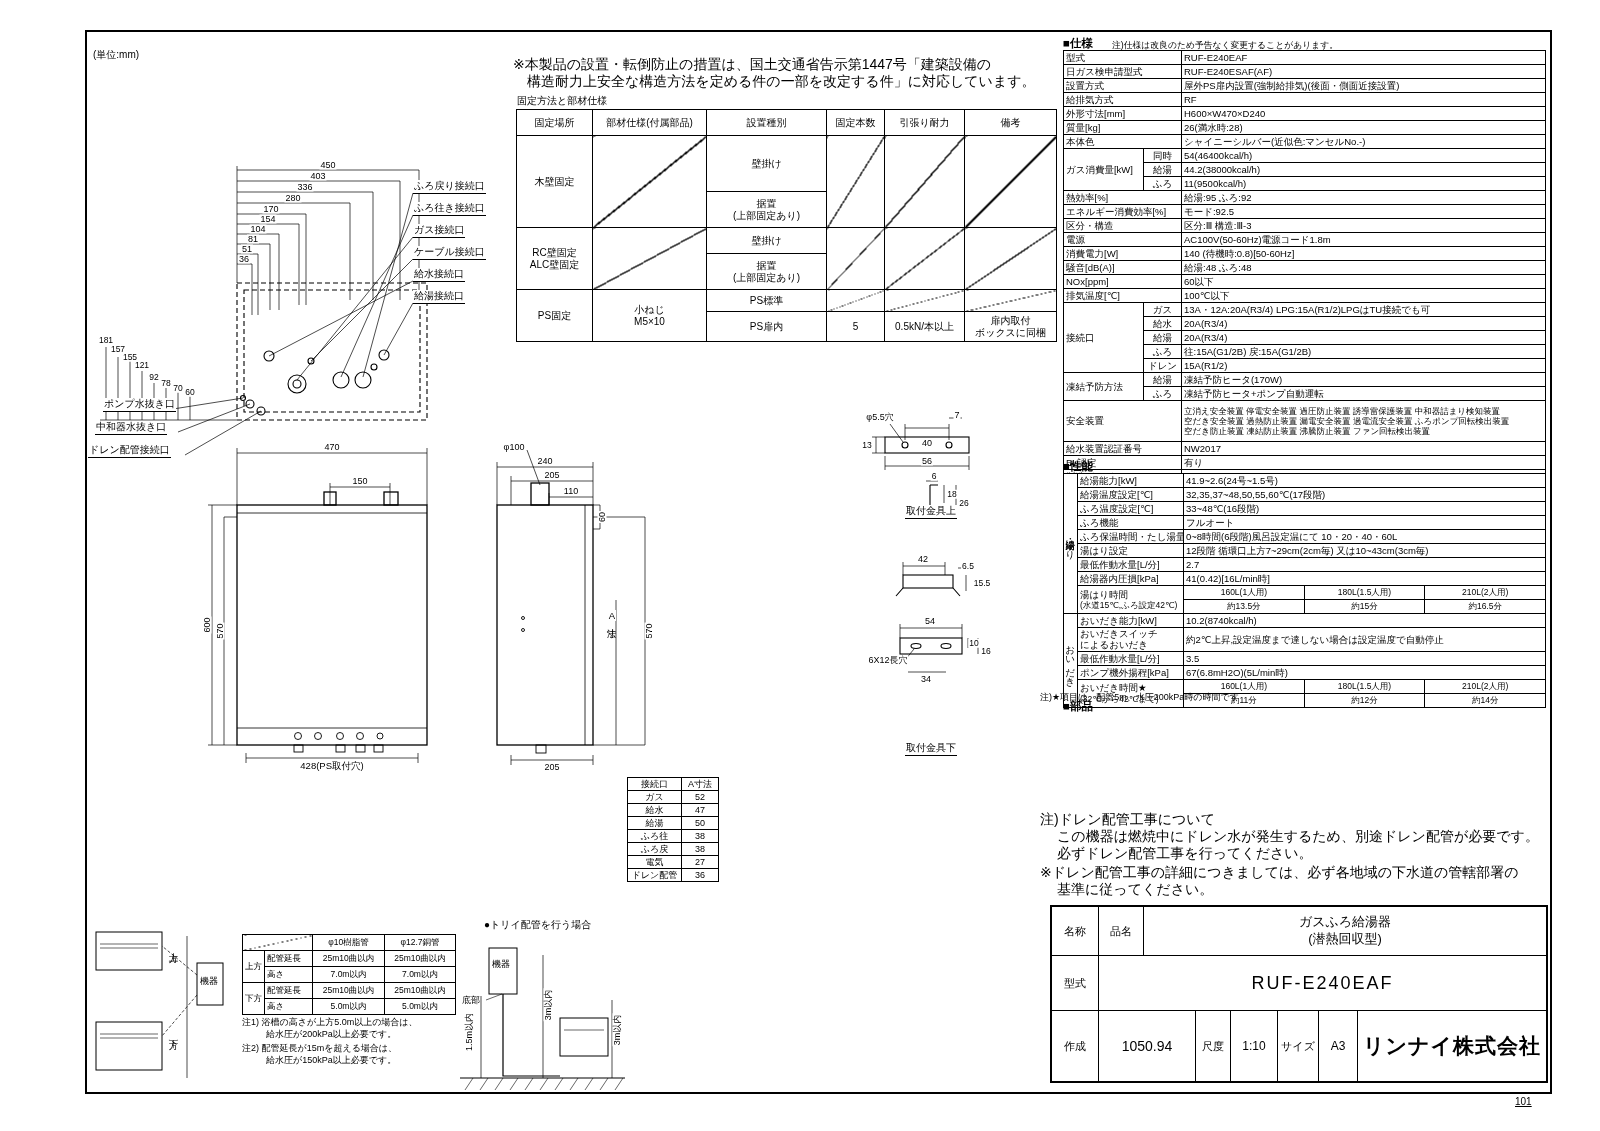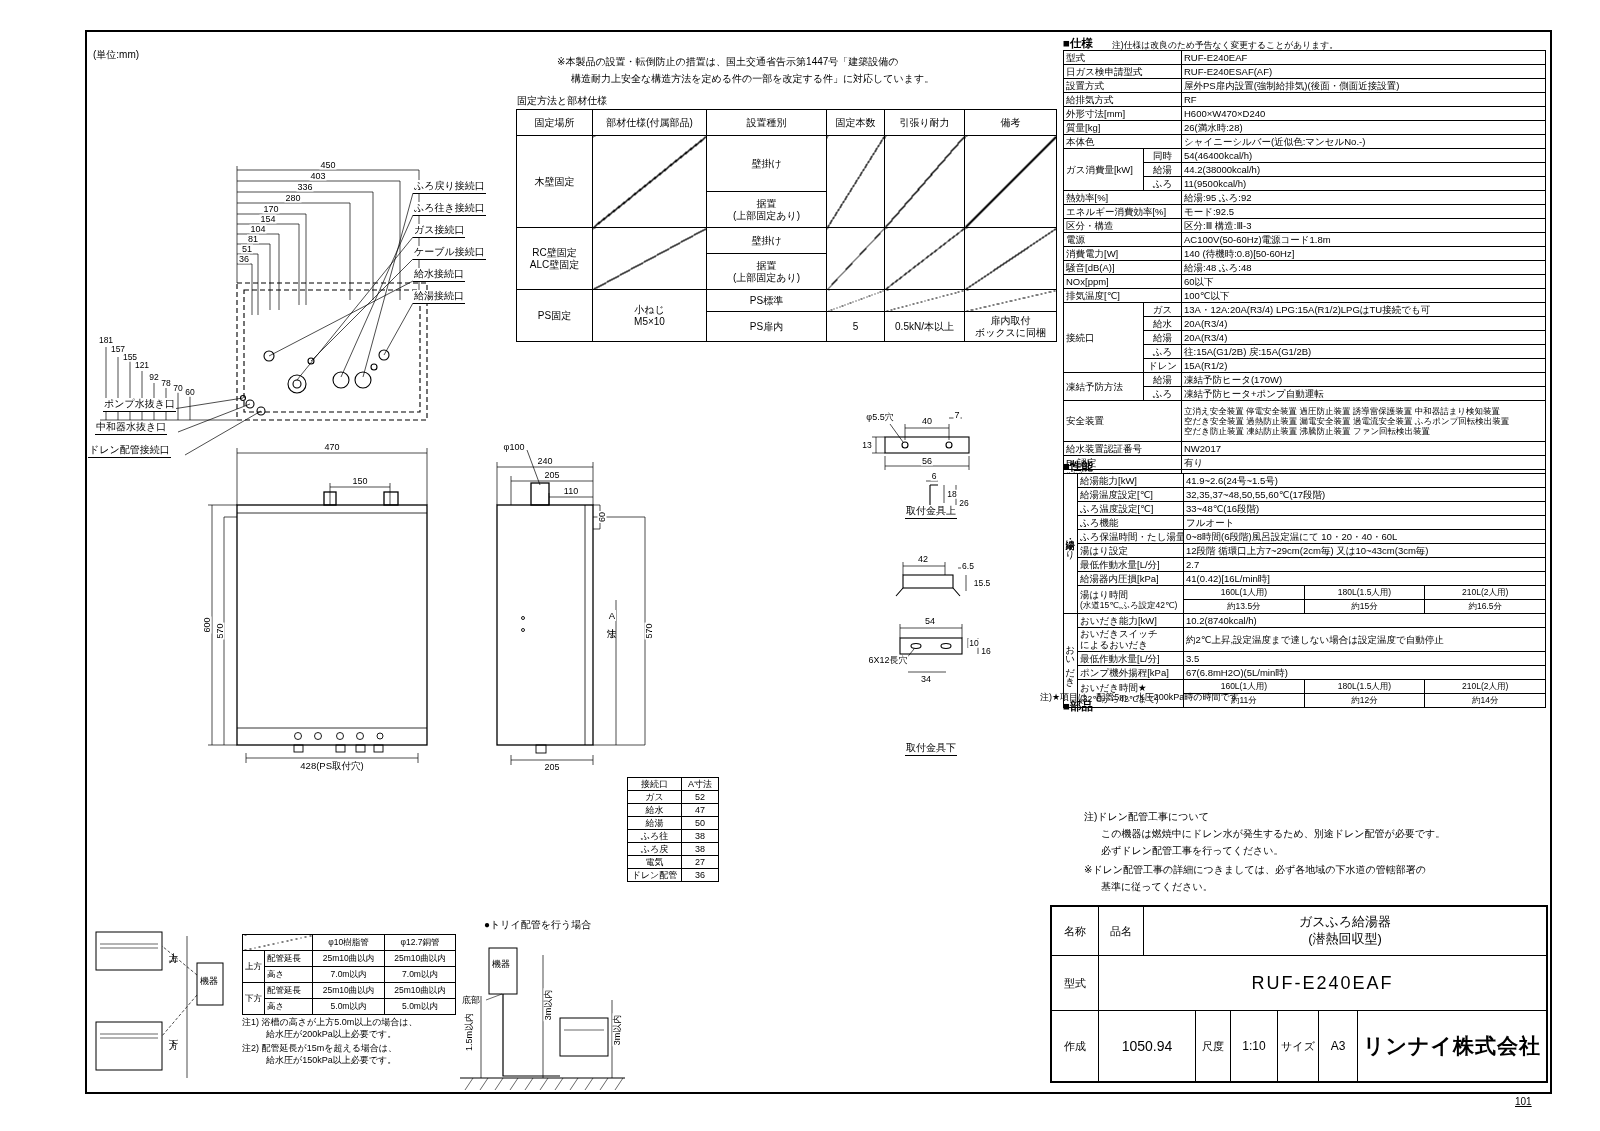--- a/index.html
+++ b/index.html
@@ -1,20 +1,20 @@
 <!DOCTYPE html>
 <html><head>
 <meta charset="utf-8">
 <style>
   html,body{margin:0;padding:0;background:#fff;}
   .sheet{position:relative;width:1600px;height:1131px;background:#fff;color:#000;
          font-family:"Liberation Sans","DejaVu Sans",sans-serif;overflow:hidden;}
   .abs{position:absolute;}
   .frame{position:absolute;left:85px;top:30px;width:1463px;height:1060px;border:2px solid #000;}
-  .note{font-size:10px;line-height:1.35;white-space:nowrap;margin-left:44px;}
+  .note{font-size:14px;line-height:1.35;white-space:nowrap;}
   .small{font-size:10px;white-space:nowrap;}
   .tiny{font-size:8.5px;}
   .dim{position:absolute;font-size:9px;line-height:1;background:#fff;padding:0 1px;white-space:nowrap;
        transform:translate(-50%,-50%);}
   .dim.sm{font-size:8.5px;}
   .dim.rot{transform:translate(-50%,-50%) rotate(-90deg);}
   .ldr{position:absolute;font-size:10px;line-height:1.25;white-space:nowrap;border-bottom:1px solid #000;
        background:#fff;padding:0 1px;}
   .vtext{writing-mode:vertical-rl;text-orientation:upright;line-height:1.1;}
   table.t{border-collapse:collapse;table-layout:fixed;background:#fff;}
@@ -261,21 +261,21 @@
   <span class="dim" style="left:545px;top:461px">240</span>
   <span class="dim" style="left:552px;top:475px">205</span>
   <span class="dim" style="left:514px;top:447px">φ100</span>
   <span class="dim" style="left:571px;top:491px">110</span>
   <span class="dim rot" style="left:602px;top:517px">60</span>
   <span class="dim rot" style="left:649px;top:631px">570</span>
   <span class="abs vtext" style="left:606px;top:610px;font-size:9.5px;background:#fff">A寸法</span>
   <span class="dim" style="left:552px;top:767px">205</span>
 
   <span class="dim" style="left:880px;top:417px">φ5.5穴</span>
-  <span class="dim" style="left:927px;top:421px">40</span>
+  <span class="dim" style="left:927px;top:443px">40</span>
   <span class="dim" style="left:957px;top:415px">7</span>
   <span class="dim sm" style="left:867px;top:445px">13</span>
   <span class="dim" style="left:927px;top:461px">56</span>
   <span class="dim sm" style="left:934px;top:476px">6</span>
   <span class="dim sm" style="left:952px;top:494px">18</span>
   <span class="dim sm" style="left:964px;top:503px">26</span>
   <span class="ldr" style="left:905px;top:505px">取付金具上</span>
 
   <span class="dim" style="left:923px;top:559px">42</span>
   <span class="dim sm" style="left:968px;top:566px">6.5</span>

